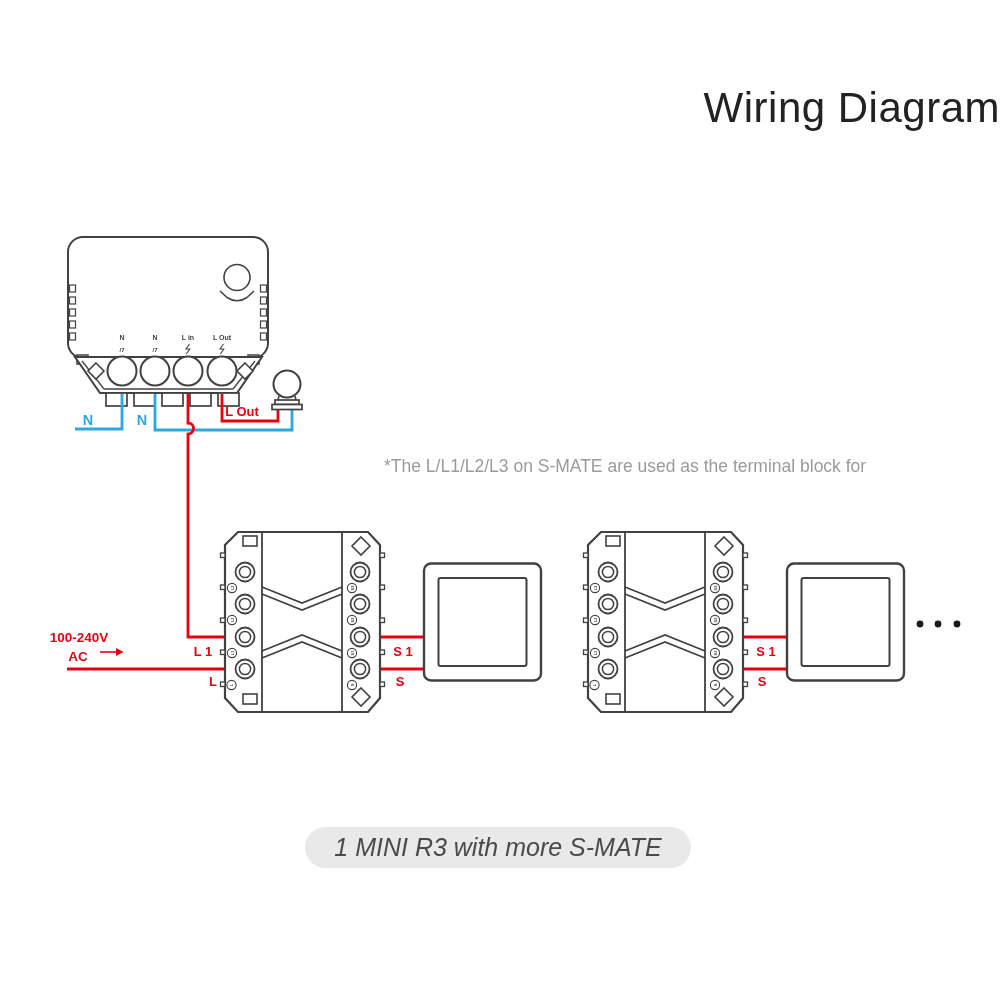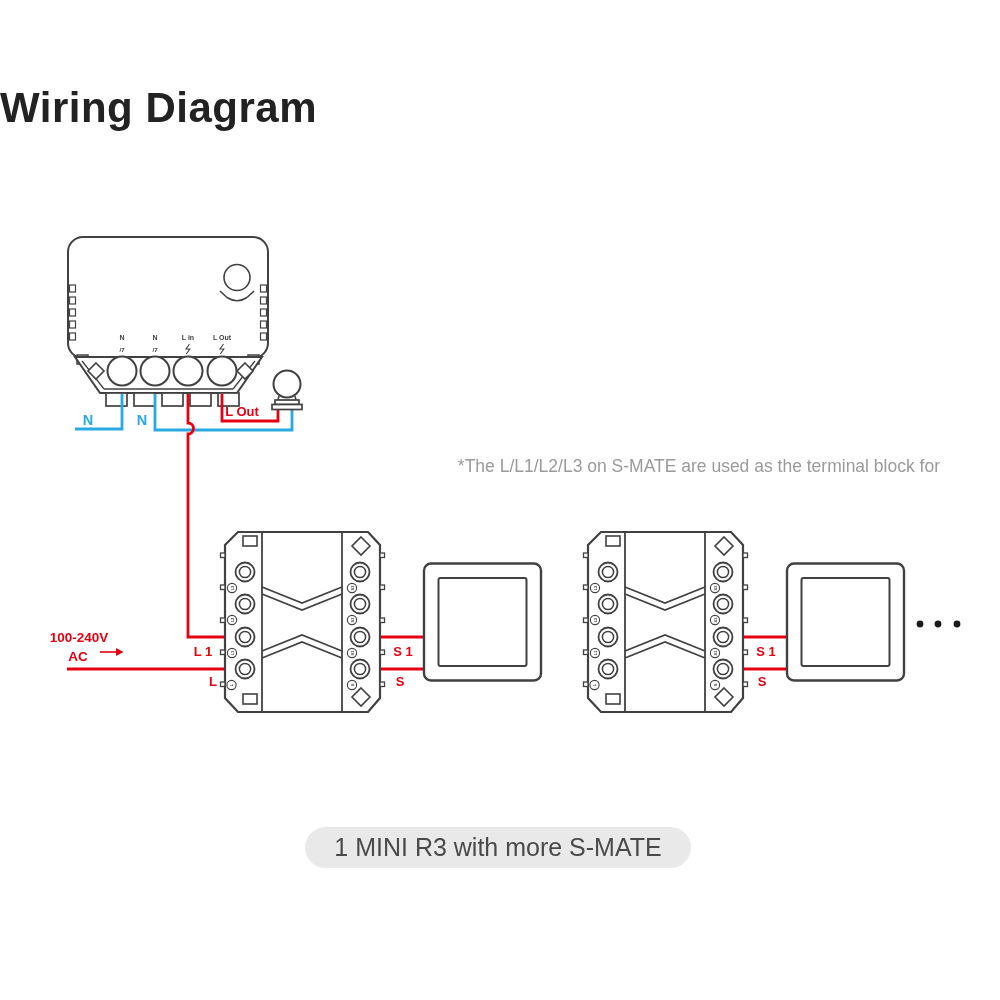--- a/index.html
+++ b/index.html
@@ -1,24 +1,24 @@
 <!DOCTYPE html>
 <html style="--wire-red: #e60012; --wire-blue: #29a9e2; --caption-bg: #e9e9e9; --caption-text: #4a4a4a;"><head>
 <meta charset="utf-8">
 <style>
   html,body{margin:0;padding:0;background:#ffffff;}
   #stage{position:relative;width:1000px;height:1000px;background:#ffffff;overflow:hidden;
          font-family:"Liberation Sans", sans-serif;}
-  #page-title{position:absolute;left:0;top:84px;width:1000px;text-align:left;
-              font-size:42px;font-weight:700;color:#222222;letter-spacing:0.5px;}
-  #note{position:absolute;left:384px;top:455px;width:556px;text-align:right;
+  #page-title{position:absolute;left:0;top:84px;width:1000px;text-align:right;
+              font-size:42px;font-weight:400;color:#222222;letter-spacing:0.5px;}
+  #note{position:absolute;left:384px;top:455px;width:556px;text-align:left;
         font-size:17.5px;line-height:23px;color:#9b9b9b;}
   #caption-pill{position:absolute;left:305px;top:827px;width:386px;height:41px;
                 background:var(--caption-bg,#e9e9e9);border-radius:21px;text-align:center;
-                line-height:41px;font-size:25px;color:var(--caption-text,#4a4a4a);}
+                line-height:41px;font-size:25px;color:var(--caption-text,#4a4a4a);font-style:italic;}
   svg{position:absolute;left:0;top:0;}
   .outline{stroke:#414141;fill:#ffffff;}
   .line{stroke:#414141;fill:none;}
   .wire-red{stroke:var(--wire-red,#e60012);fill:none;stroke-width:2.8;}
   .wire-blue{stroke:var(--wire-blue,#29a9e2);fill:none;stroke-width:2.8;}
   .lbl-red{fill:var(--wire-red,#e60012);font-weight:700;font-size:13px;text-anchor:middle;}
   .lbl-blue{fill:var(--wire-blue,#29a9e2);font-weight:700;font-size:14.5px;text-anchor:middle;}
   .term-lbl{fill:#414141;font-weight:700;font-size:7px;text-anchor:middle;}
   .term-sym{fill:#414141;font-weight:700;font-size:6px;text-anchor:middle;}
   .tiny-lbl{fill:#414141;font-size:4px;font-weight:700;text-anchor:middle;}

